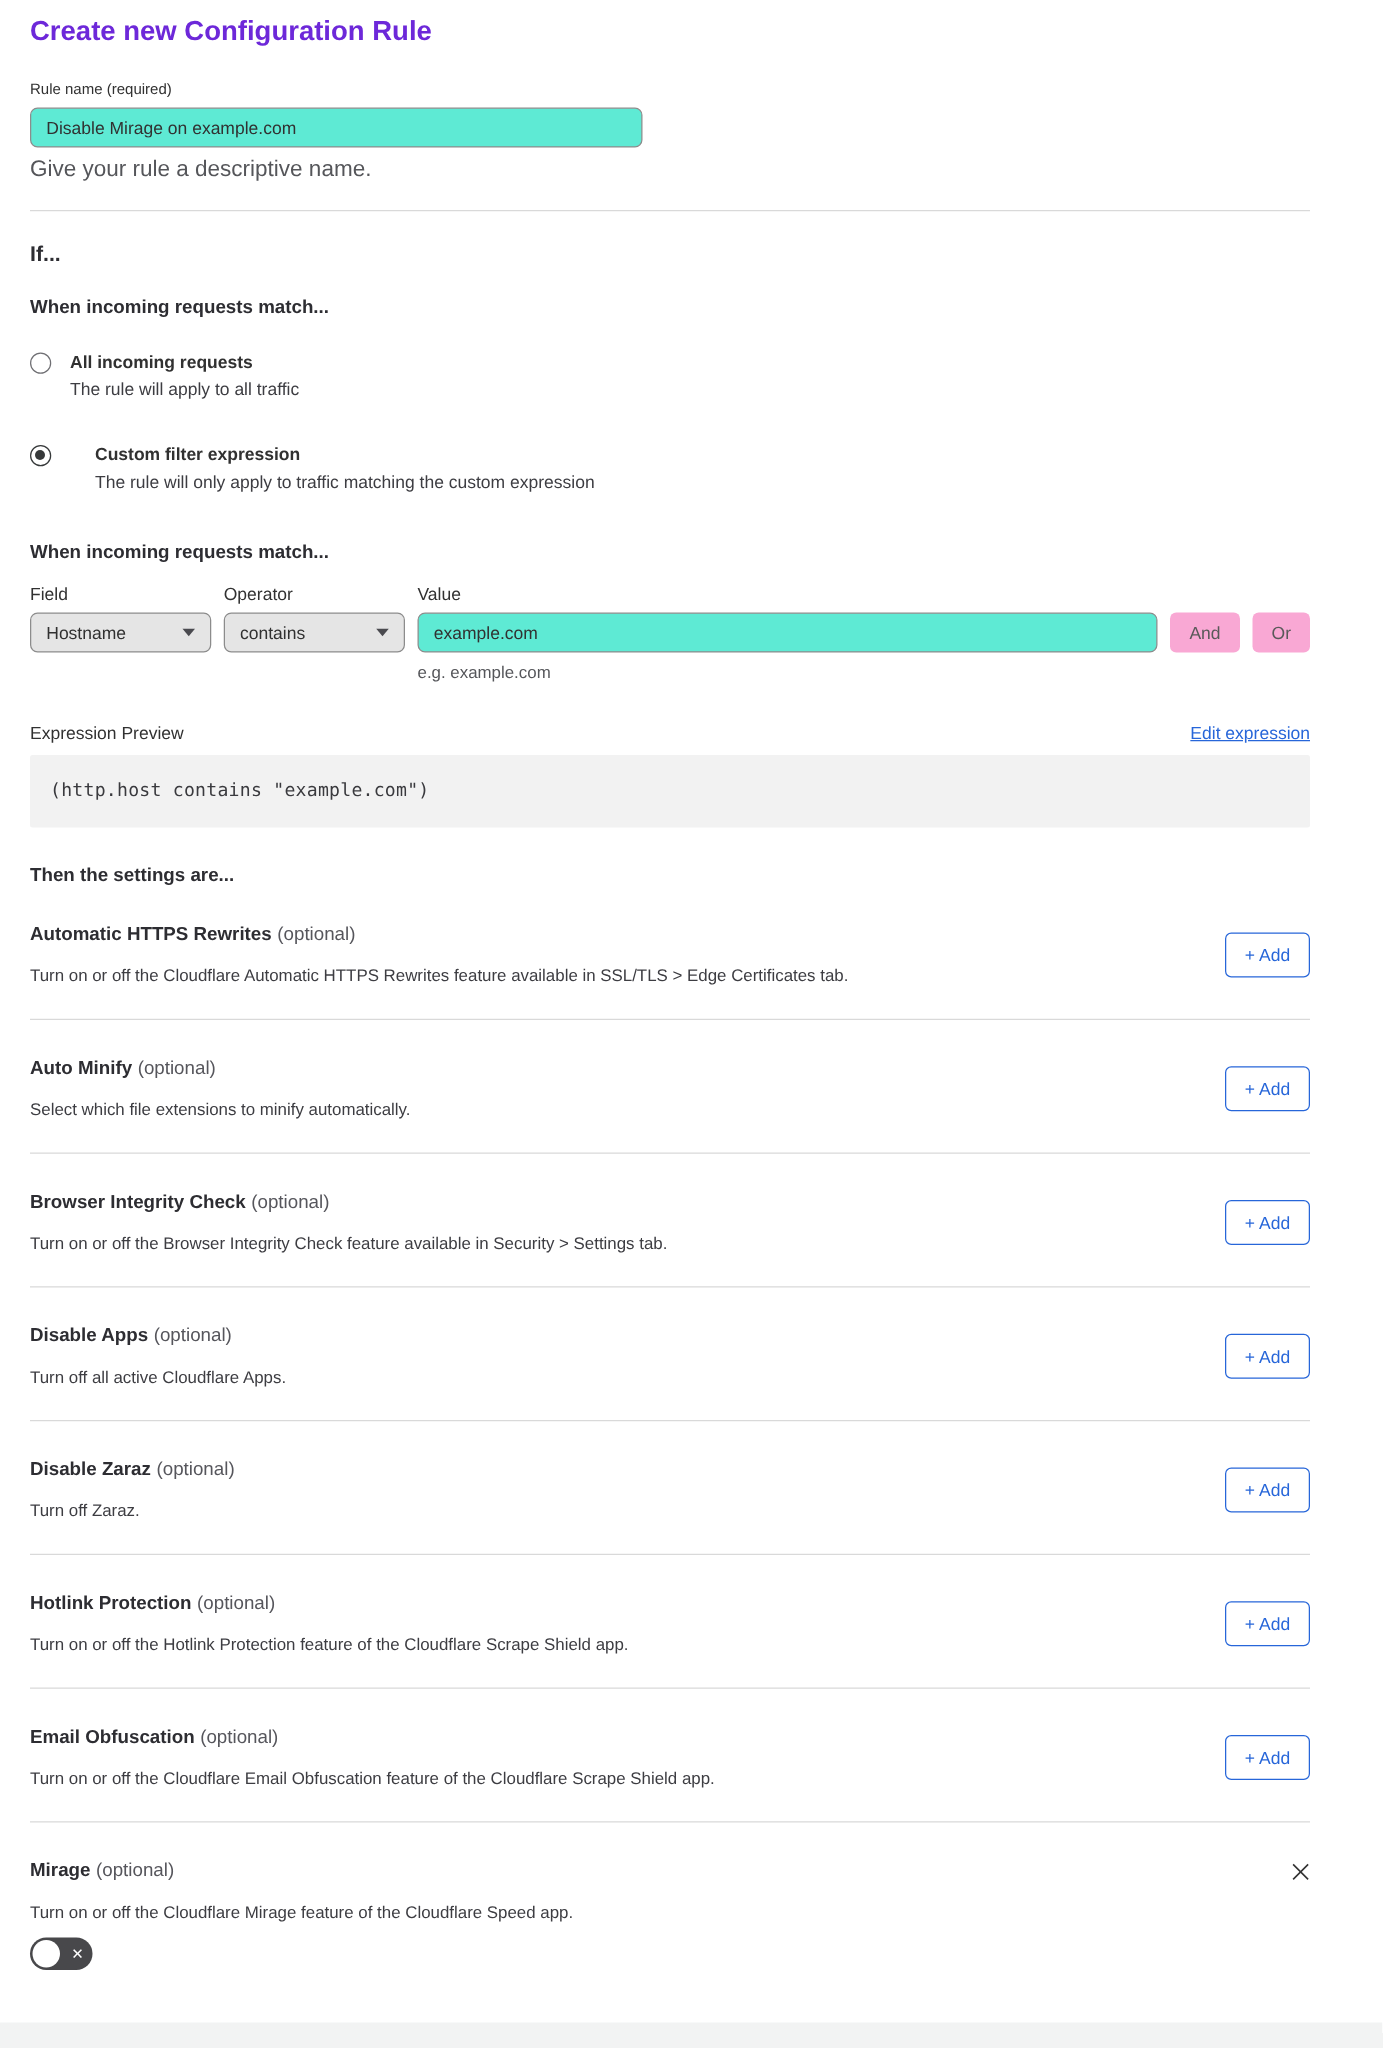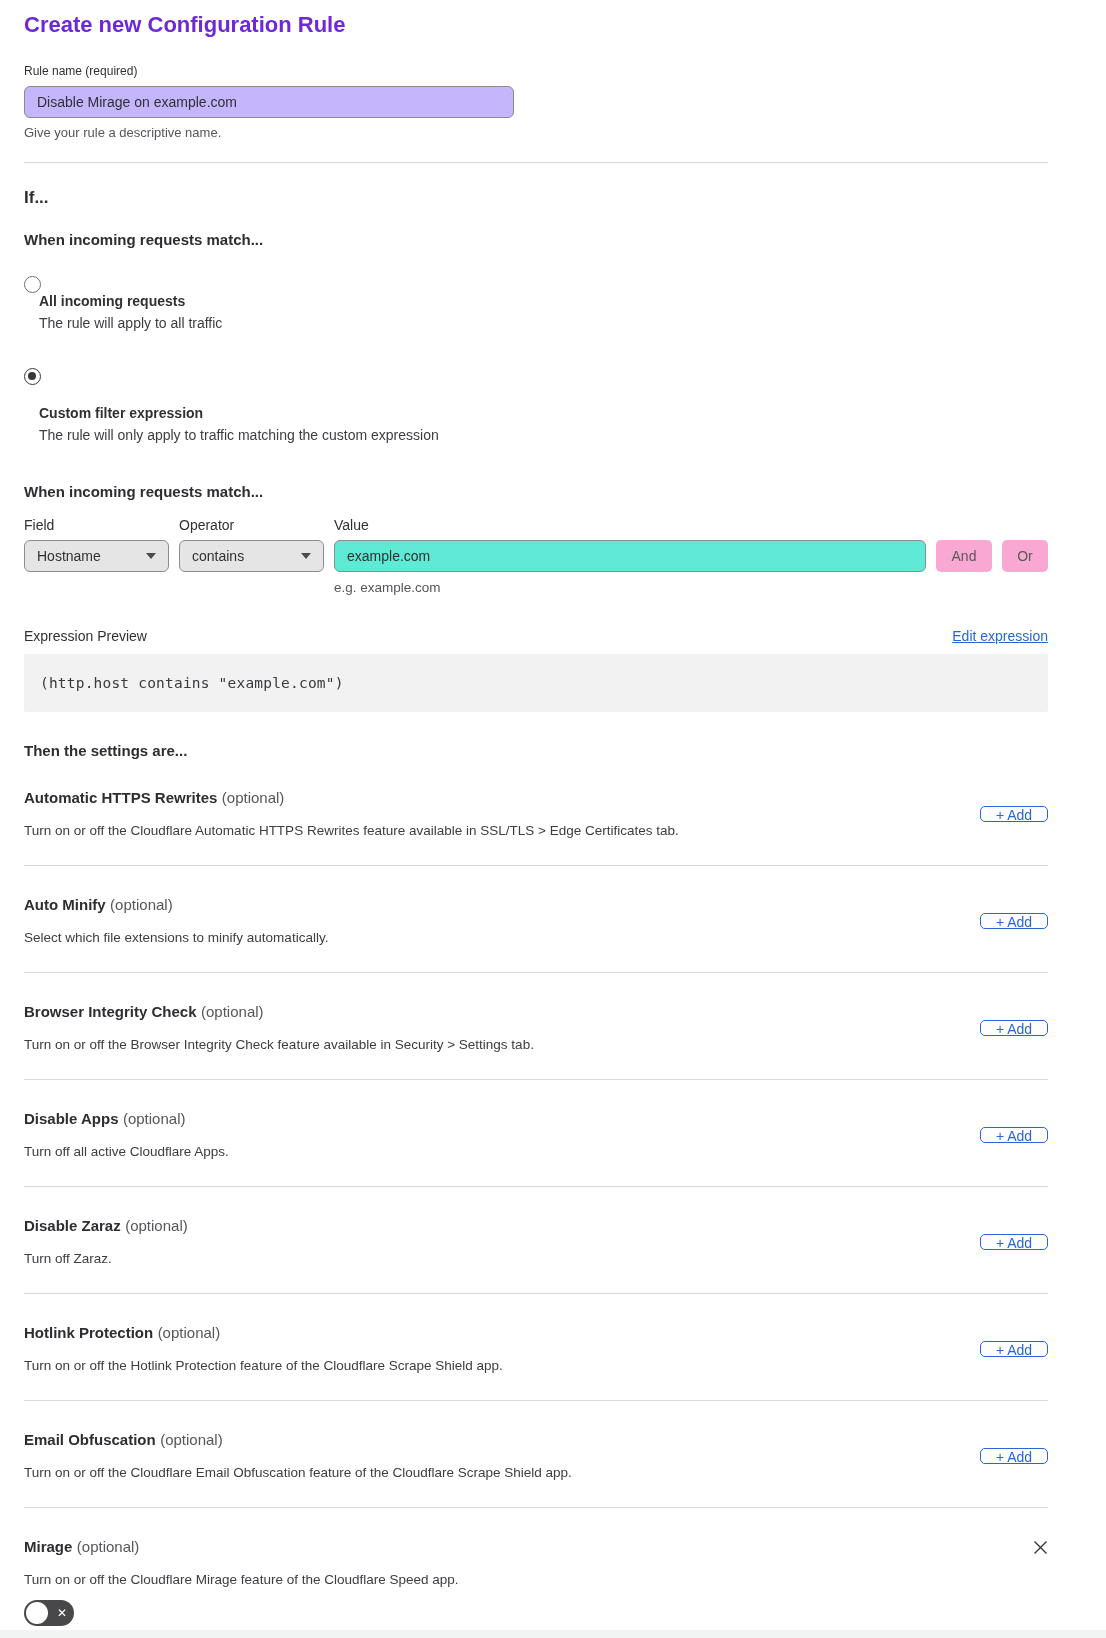--- a/index.html
+++ b/index.html
@@ -12,31 +12,31 @@
   }
   .container { flex:1 1 auto; padding:0 58px 0 24px; }
 
   .page-title { font-size:22px; font-weight:700; color:#6d28d9; margin-top:12px; }
 
   .field-label { font-size:12px; color:#313131; }
   .rule-name-label { margin-top:26px; display:block; }
   .text-input {
     display:block; height:32px; border:1px solid #8c8c8c; border-radius:6px;
     font-family:"Liberation Sans", sans-serif; font-size:14px; color:#313131;
-    padding:0 12px; background:#c4b5fd; outline:none;
+    padding:0 12px; background:#5eead4; outline:none;
   }
   .rule-name-input { width:490px; margin-top:8px; }
-  .helper { font-size:13px; color:#55565a; margin-top:7px; }
+  .helper { font-size:18px; color:#55565a; margin-top:7px; }
 
   .divider { border:none; border-top:1px solid #d9d9d9; margin-top:22px; }
 
   .if-heading { font-size:17px; font-weight:700; margin-top:25px; color:#2d2d32; }
   .match-heading { font-size:15px; font-weight:700; margin-top:23px; color:#2d2d32; }
 
-  .radio-option { display:flex; margin-top:27px; cursor:pointer;flex-direction:column; }
+  .radio-option { display:flex; margin-top:27px; cursor:pointer; }
   .radio-option + .radio-option { margin-top:36px;gap:20px; }
   .radio-circle {
     width:17px; height:17px; border:1.5px solid #6f6f73; border-radius:50%;
     margin-top:1px; flex:0 0 auto; position:relative; background:#fff;
   }
   .radio-option.selected .radio-circle { border-color:#36393a; }
   .radio-option.selected .radio-circle::after {
     content:""; position:absolute; left:3px; top:3px; width:8px; height:8px;
     border-radius:50%; background:#36393a;
   }
@@ -79,21 +79,21 @@
   .settings-heading { margin-top:30px; }
   .setting-row {
     display:flex; align-items:center; justify-content:center;
     padding:30px 0 27px 0; border-bottom:1px solid #d9d9d9;
   }
   .setting-texts { flex:1 1 auto; }
   .setting-name { font-size:15px; font-weight:700; color:#2d2d32; }
   .optional { font-size:15px; font-weight:400; color:#56565c; }
   .setting-desc { font-size:13.5px; color:#3d3d42; margin-top:16px; }
   .add-btn {
-    flex:0 0 auto; margin-left:8px; min-width:68px; height:16px;
+    flex:0 0 auto; margin-left:8px; min-width:68px; height:36px;
     background:#fff; border:1px solid #2766d9; border-radius:5px;
     color:#2766d9; font-family:"Liberation Sans", sans-serif; font-size:14px;
     cursor:pointer; padding:0 14px;
   }
 
   .mirage-block { padding-top:30px; }
   .mirage-title-row { display:flex; align-items:flex-start; justify-content:space-between; }
   .close-icon { cursor:pointer; margin-top:2px; flex:0 0 auto; }
   .toggle {
     margin-top:13px; width:50px; height:26px; border-radius:14px; background:#48484b;

